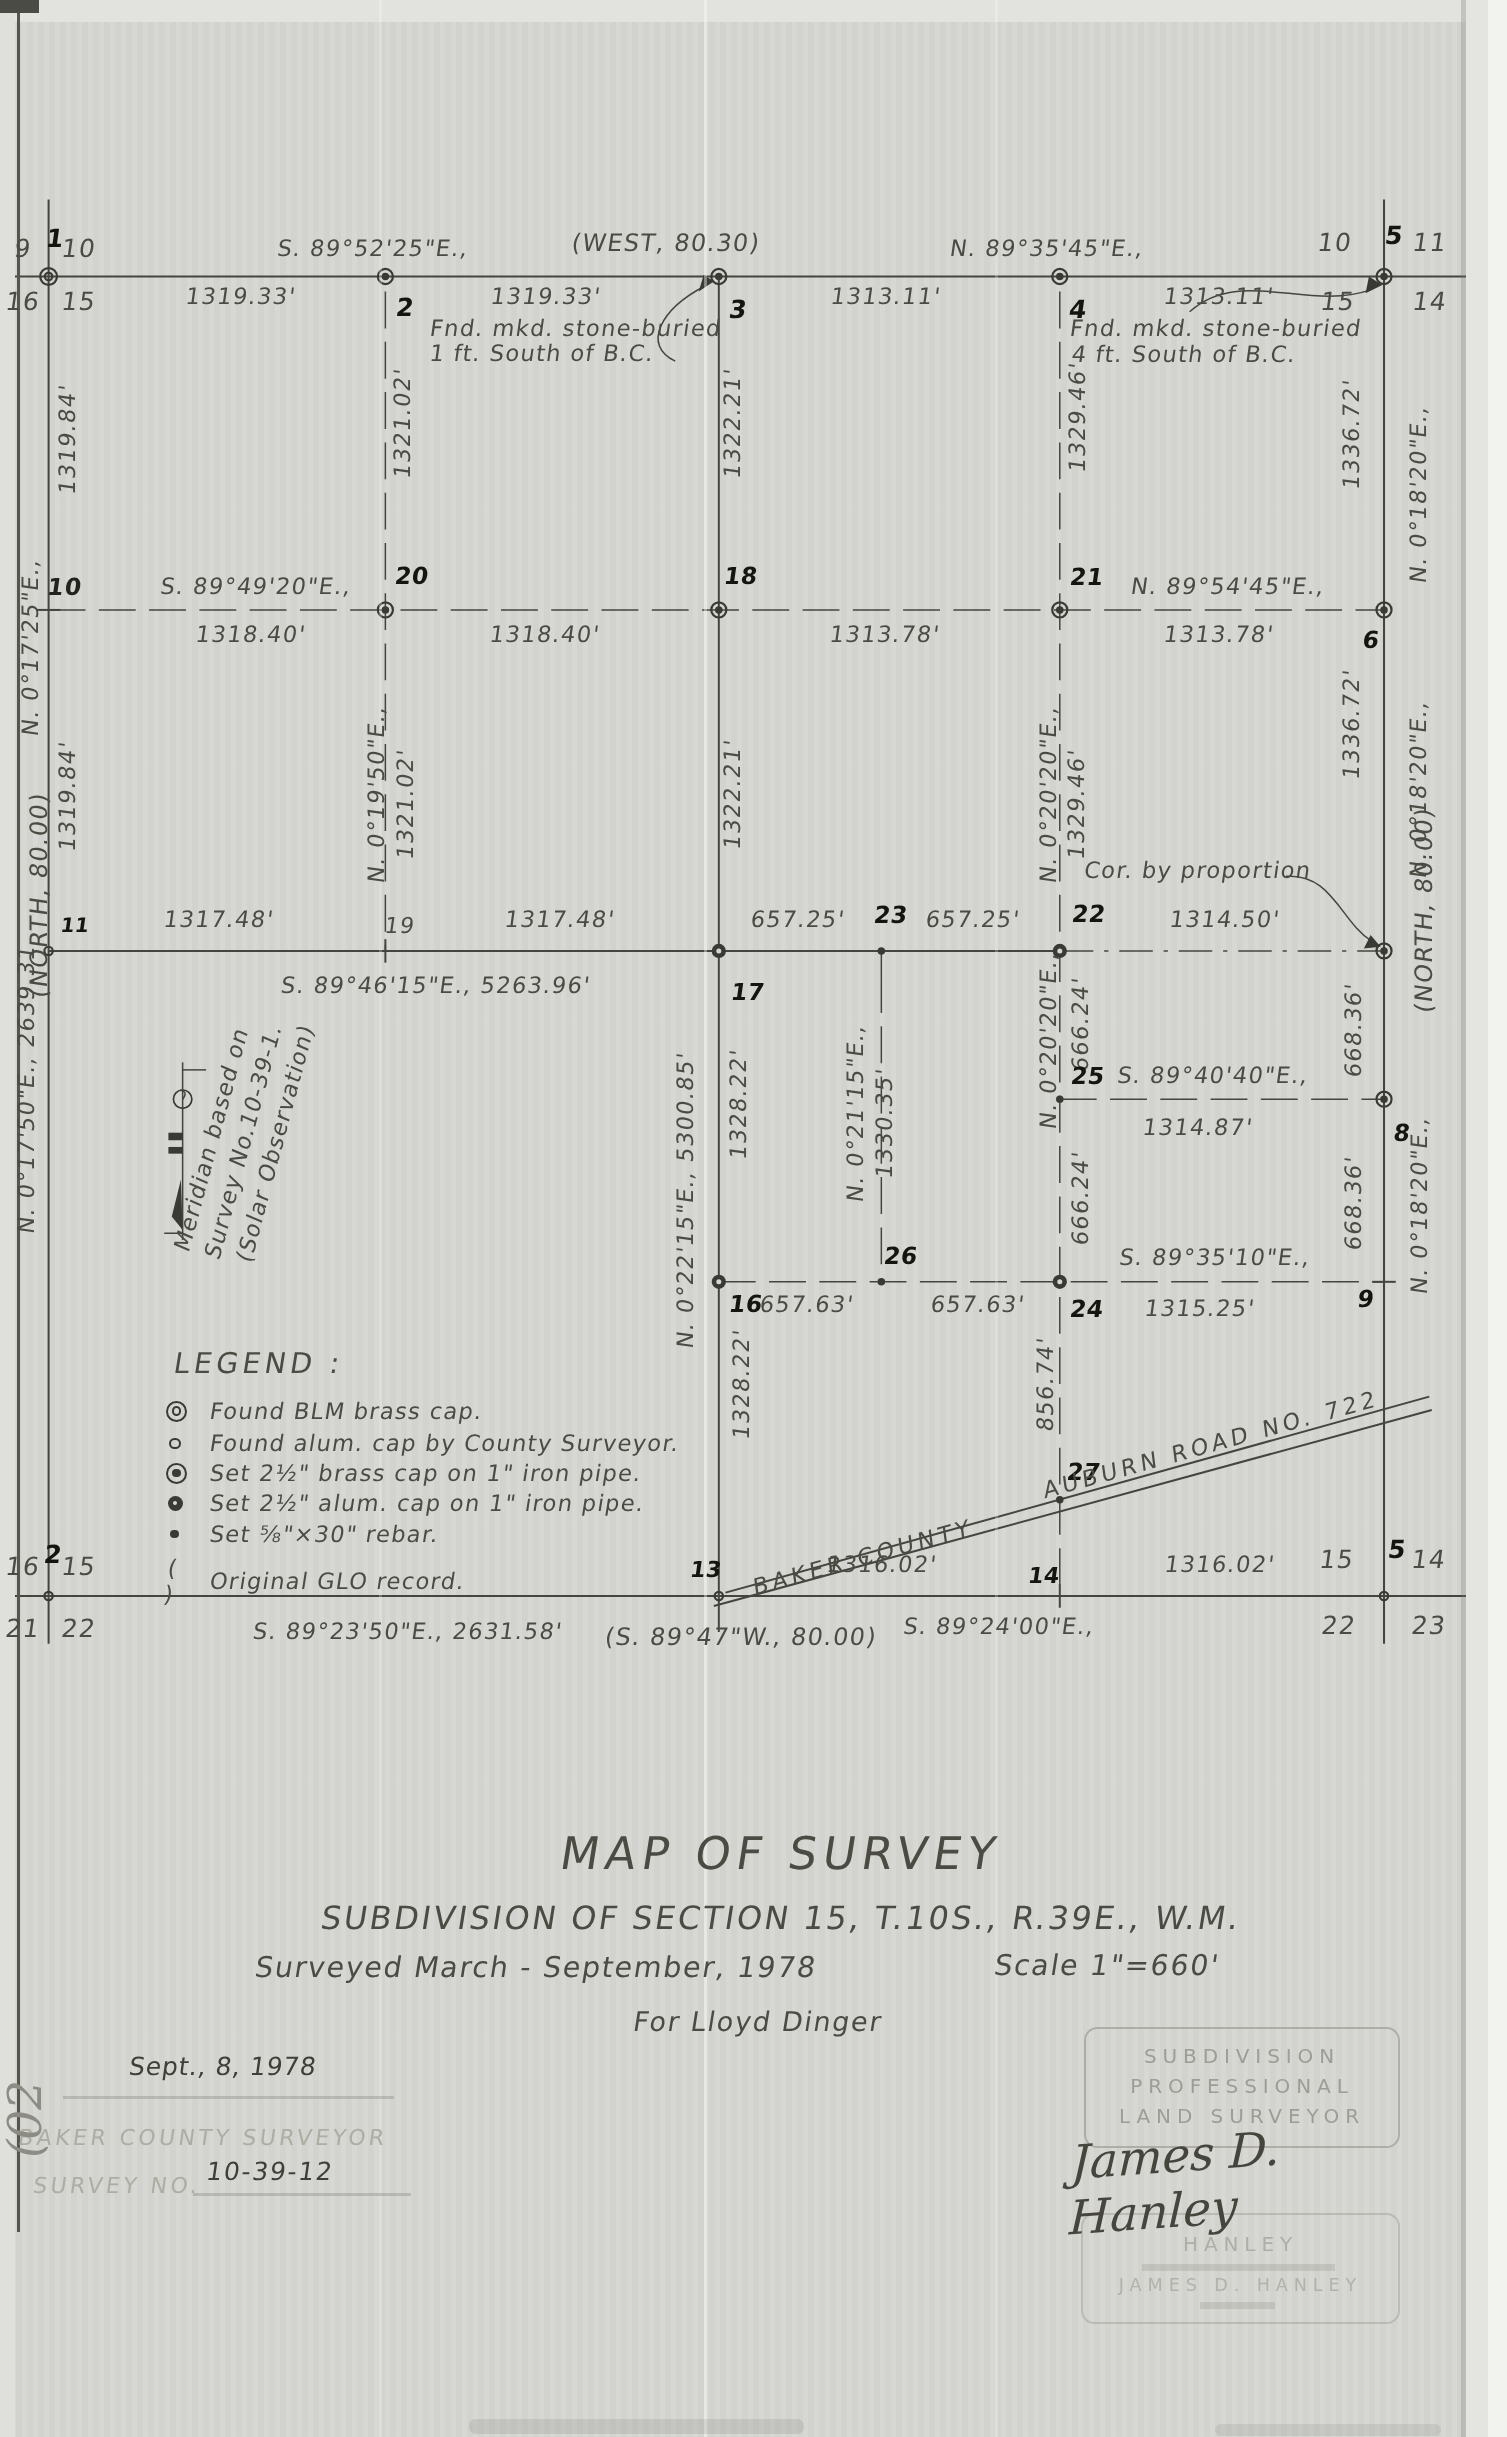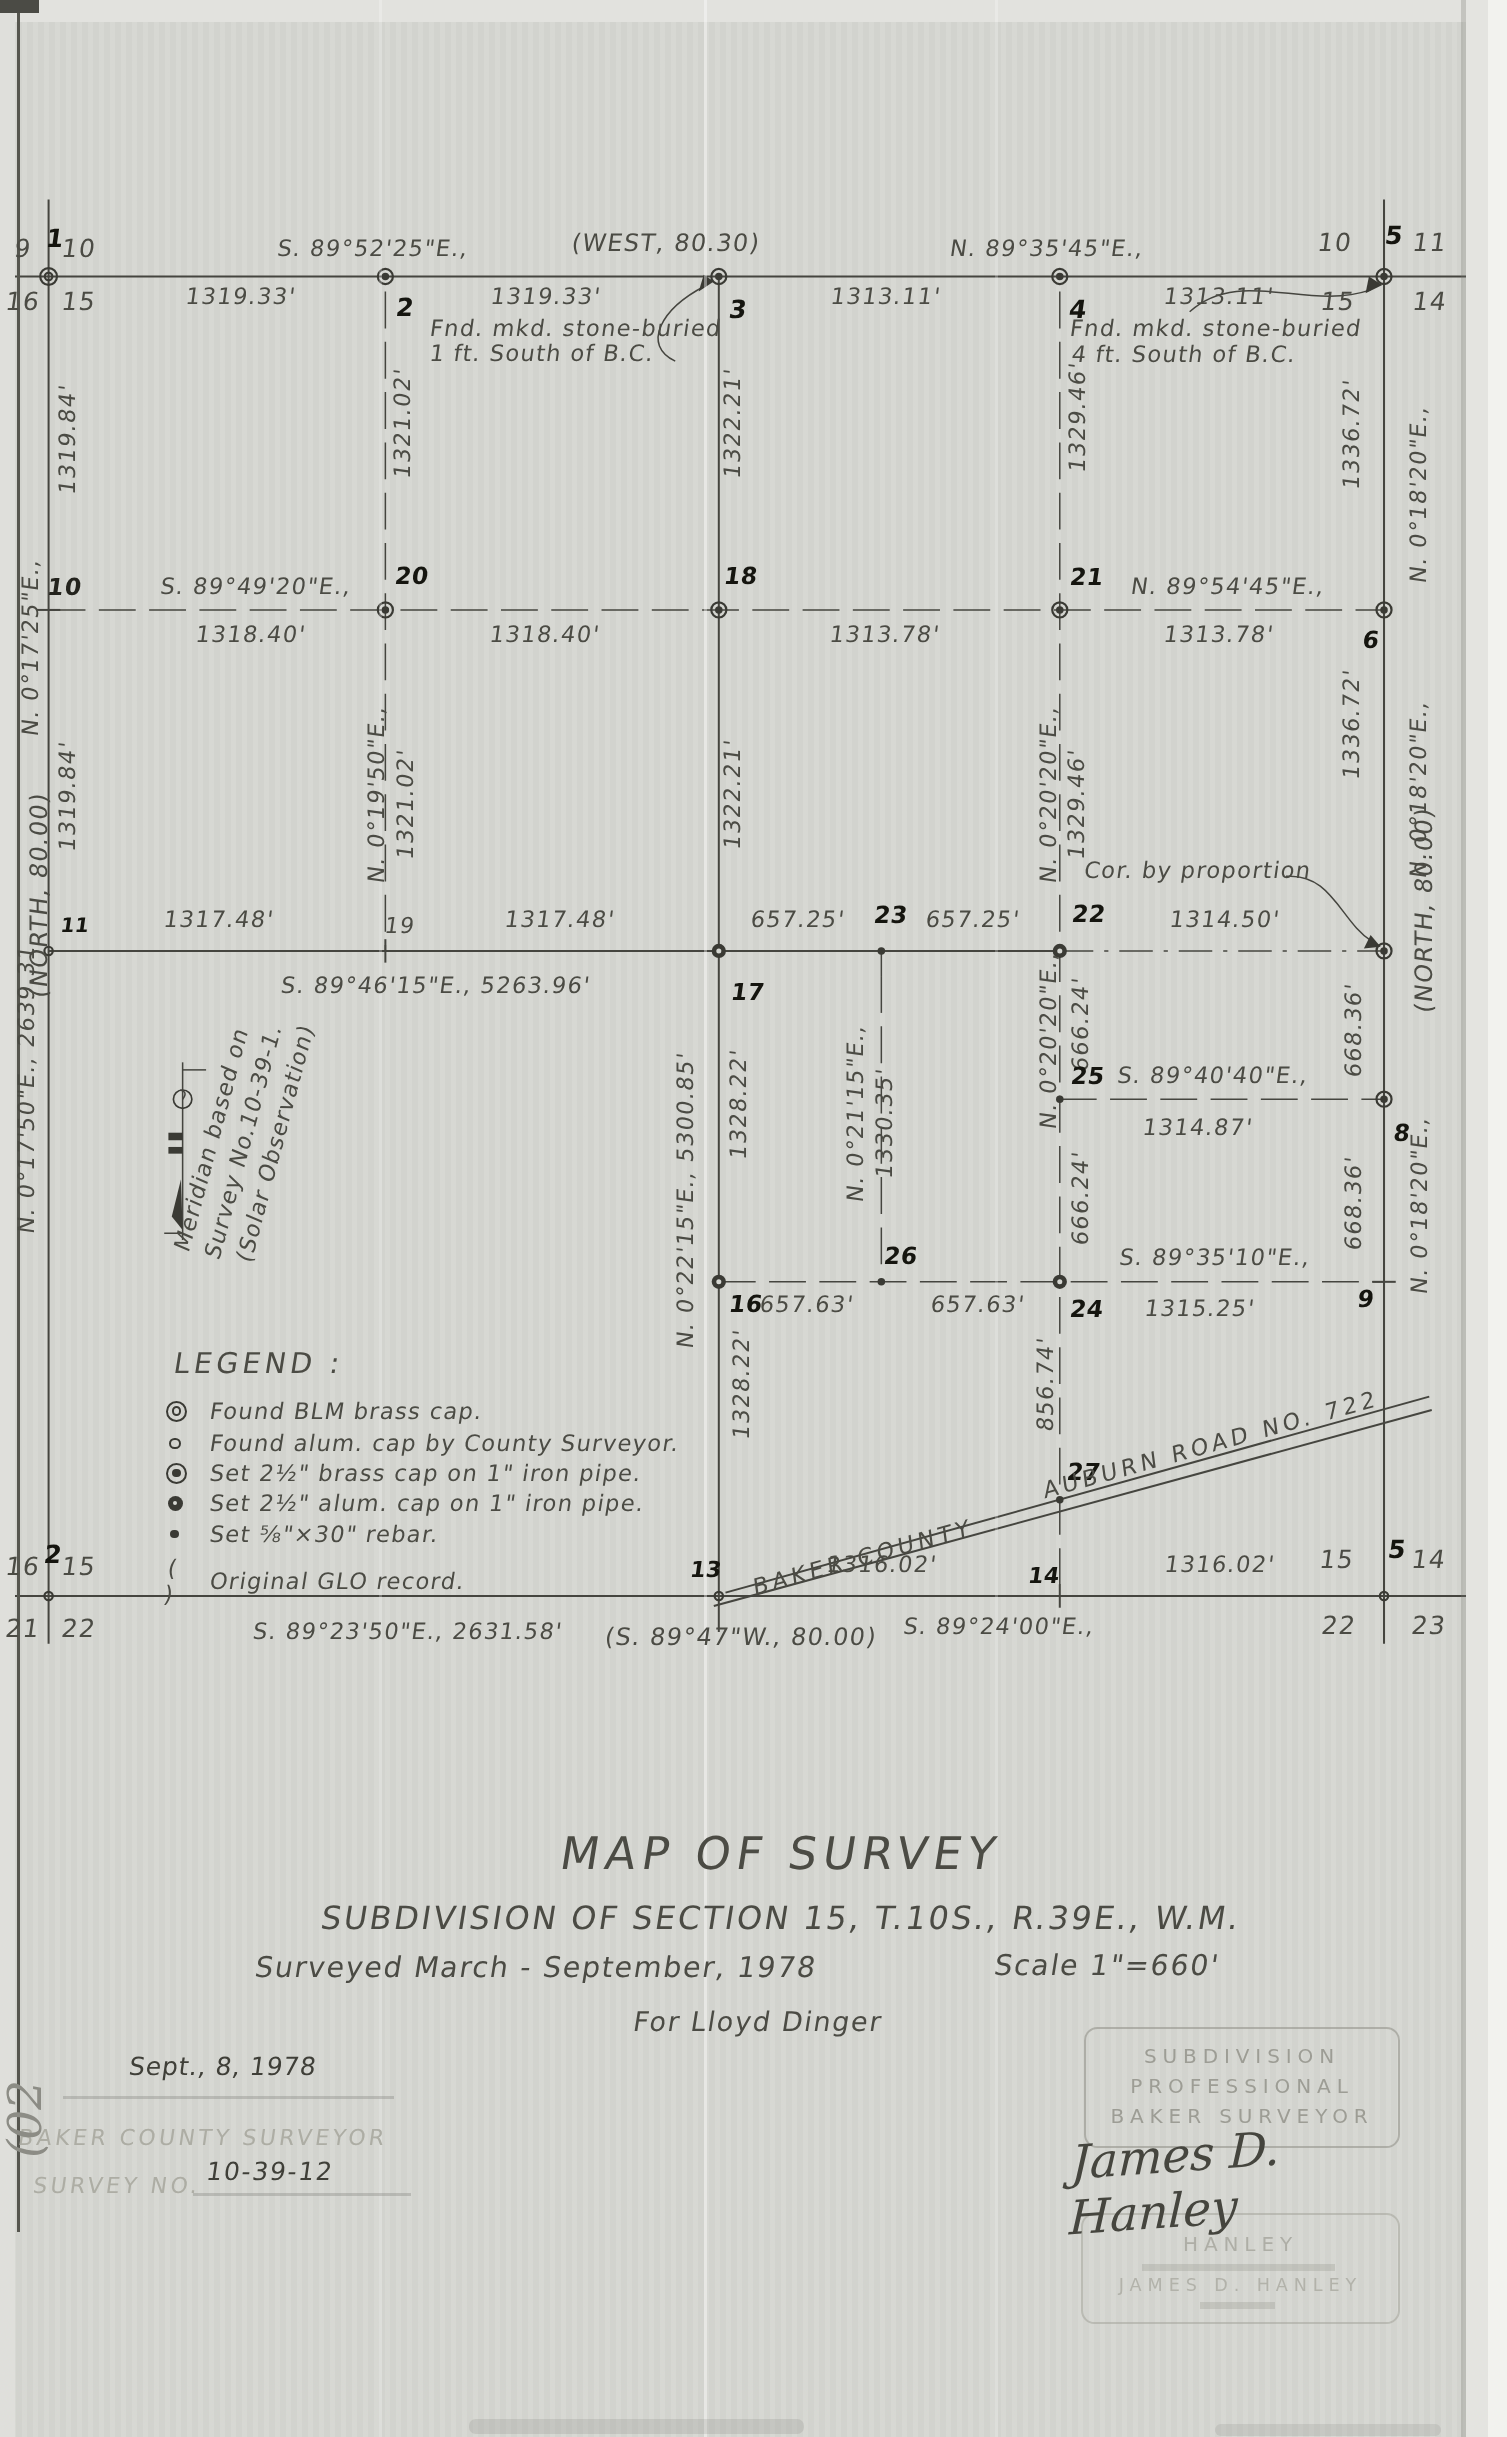--- a/index.html
+++ b/index.html
@@ -327,21 +327,21 @@
     <div class="ftr fnt" style="left:117px;top:2185px;font-size:22px;">SURVEY NO.</div>
     <div class="faintline" style="left:193px;top:2193px;width:218px;height:2.5px;"></div>
     <div class="ftr" style="left:270px;top:2171px;font-size:25px;color:#3f3f38;letter-spacing:1.7px;">10-39-12</div>
     <div class="ftr" style="left:23.5px;top:2119px;font-size:47px;color:#8c8c85;font-family:'DejaVu Serif',serif;font-style:italic;transform:translate(-50%,-50%) rotate(-90deg);">(02</div>
   </div>
 
   <div>
     <div class="stampbox" style="left:1084px;top:2027px;width:312px;height:117px;">
       <div class="stampline" style="top:15px;">SUBDIVISION</div>
       <div class="stampline" style="top:45px;">PROFESSIONAL</div>
-      <div class="stampline" style="top:75px;">BAKER SURVEYOR</div>
+      <div class="stampline" style="top:75px;">LAND SURVEYOR</div>
     </div>
     <div id="signature" style="left:1216px;top:2180px;font-size:47px;">James D. Hanley</div>
     <div class="stampbox" style="left:1081px;top:2213px;width:315px;height:107px;border-color:rgba(160,160,150,.5);">
       <div class="stampline" style="top:17px;color:#aeaea6;">HANLEY</div>
       <div class="faintline" style="left:59px;top:49px;width:193px;height:6.7px;background:rgba(150,150,140,.3);"></div>
       <div class="stampline" style="top:60px;font-size:17.6px;color:#b2b2aa;">JAMES D. HANLEY</div>
       <div class="faintline" style="left:117px;top:87px;width:75px;height:6.7px;background:rgba(150,150,140,.3);"></div>
     </div>
   </div>
 

